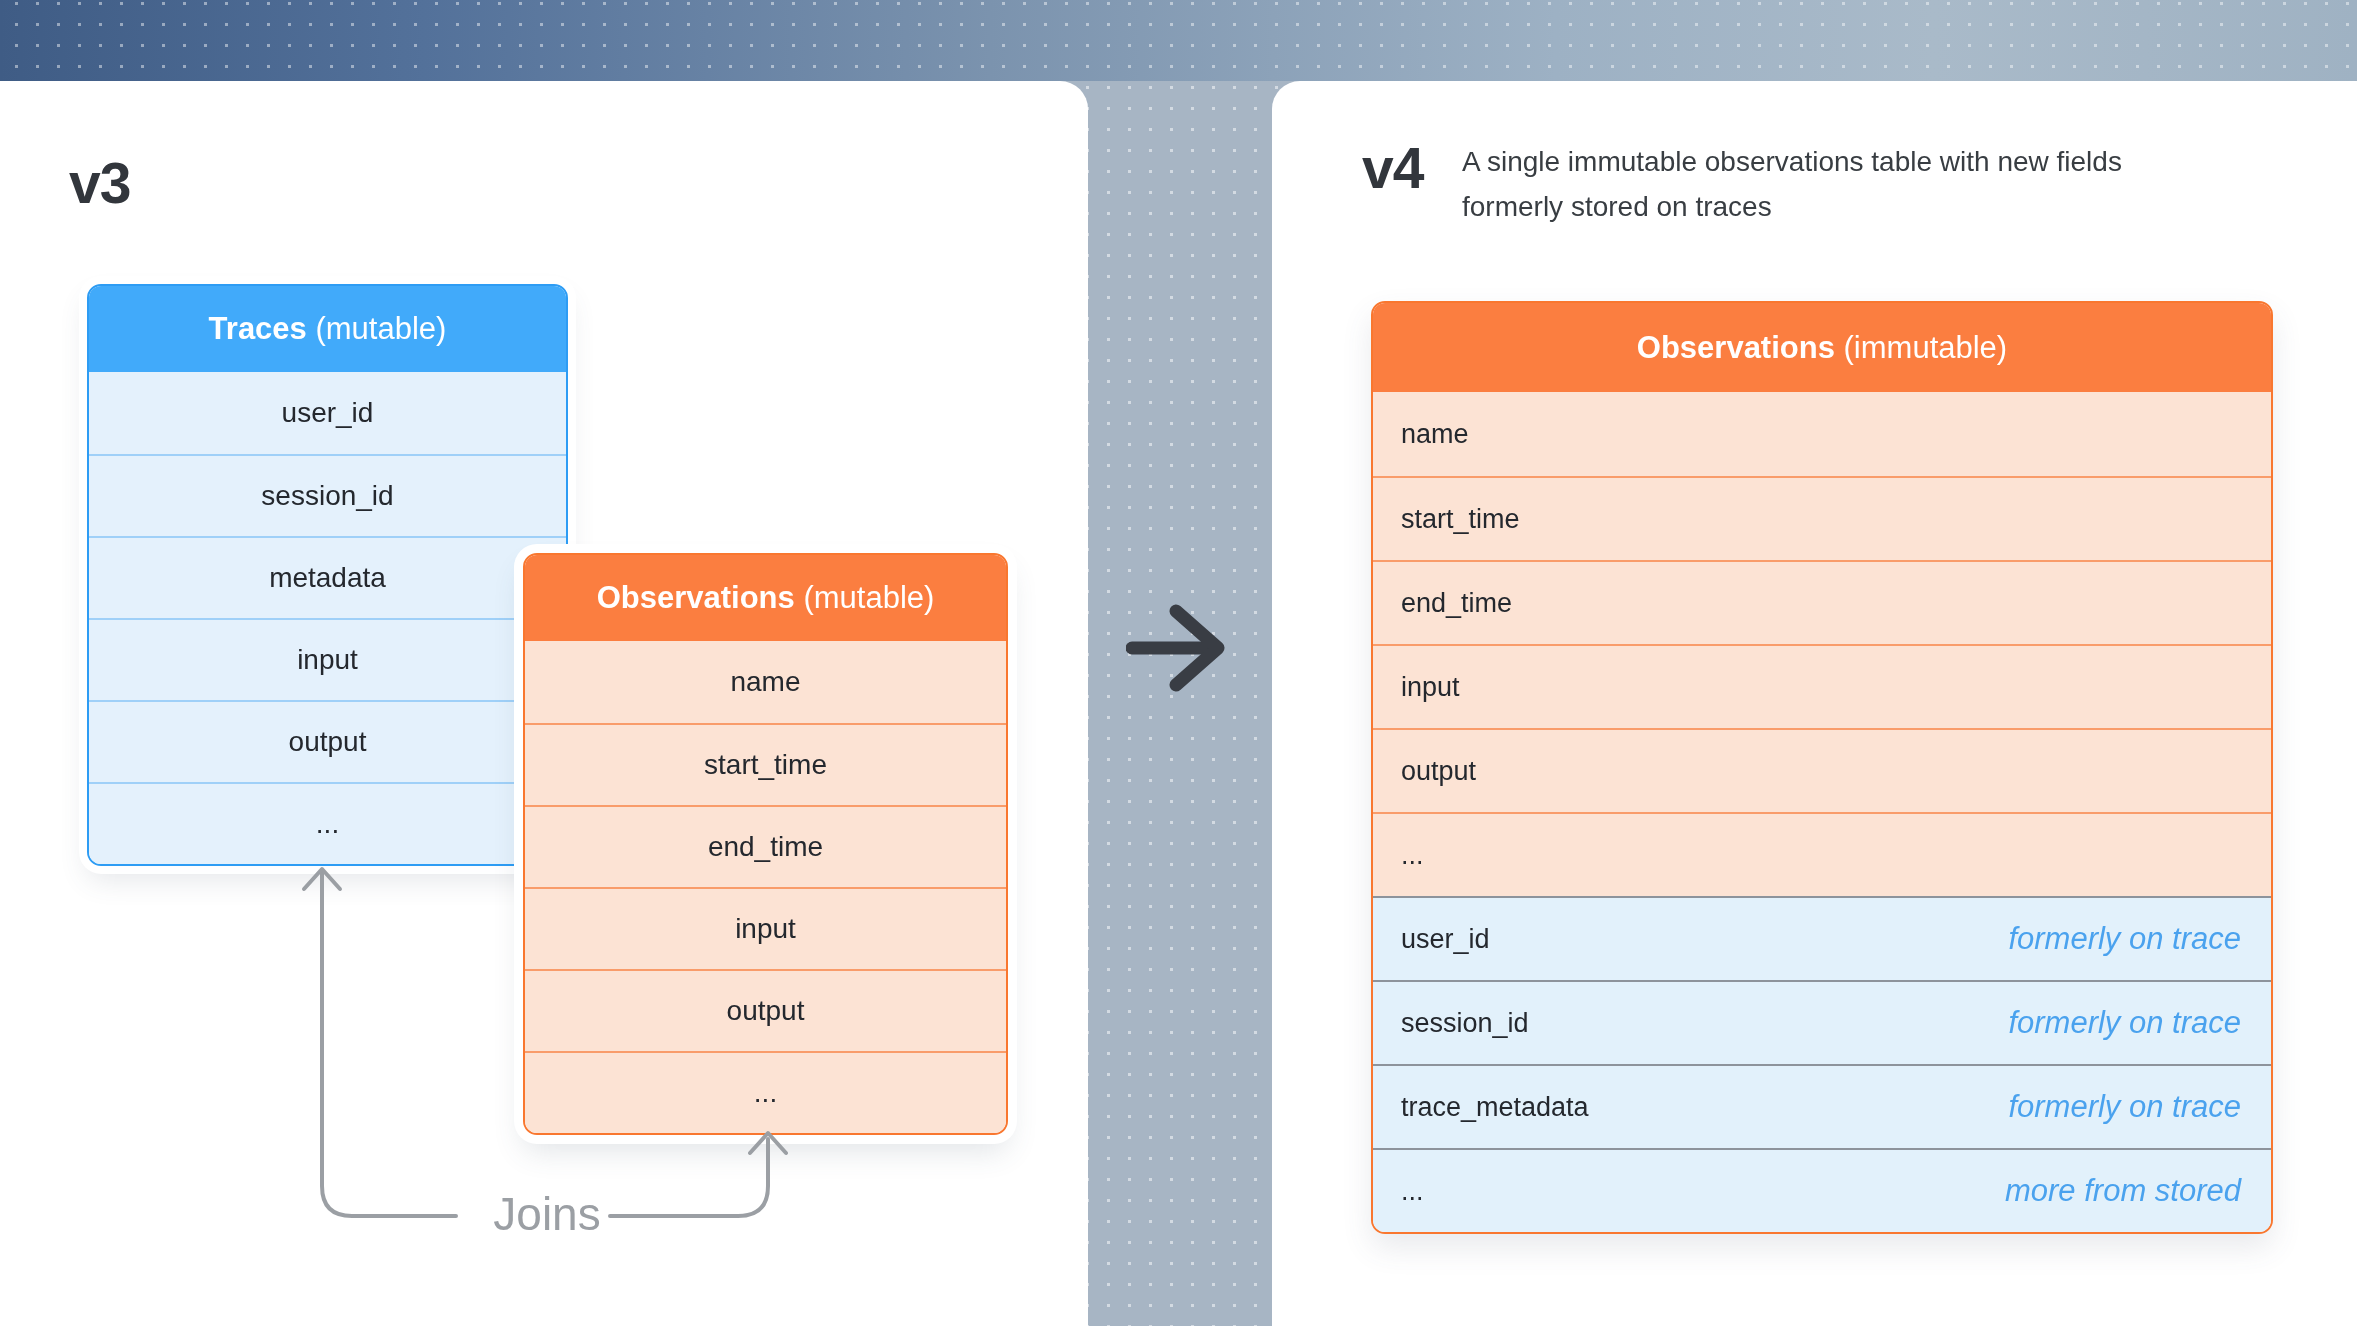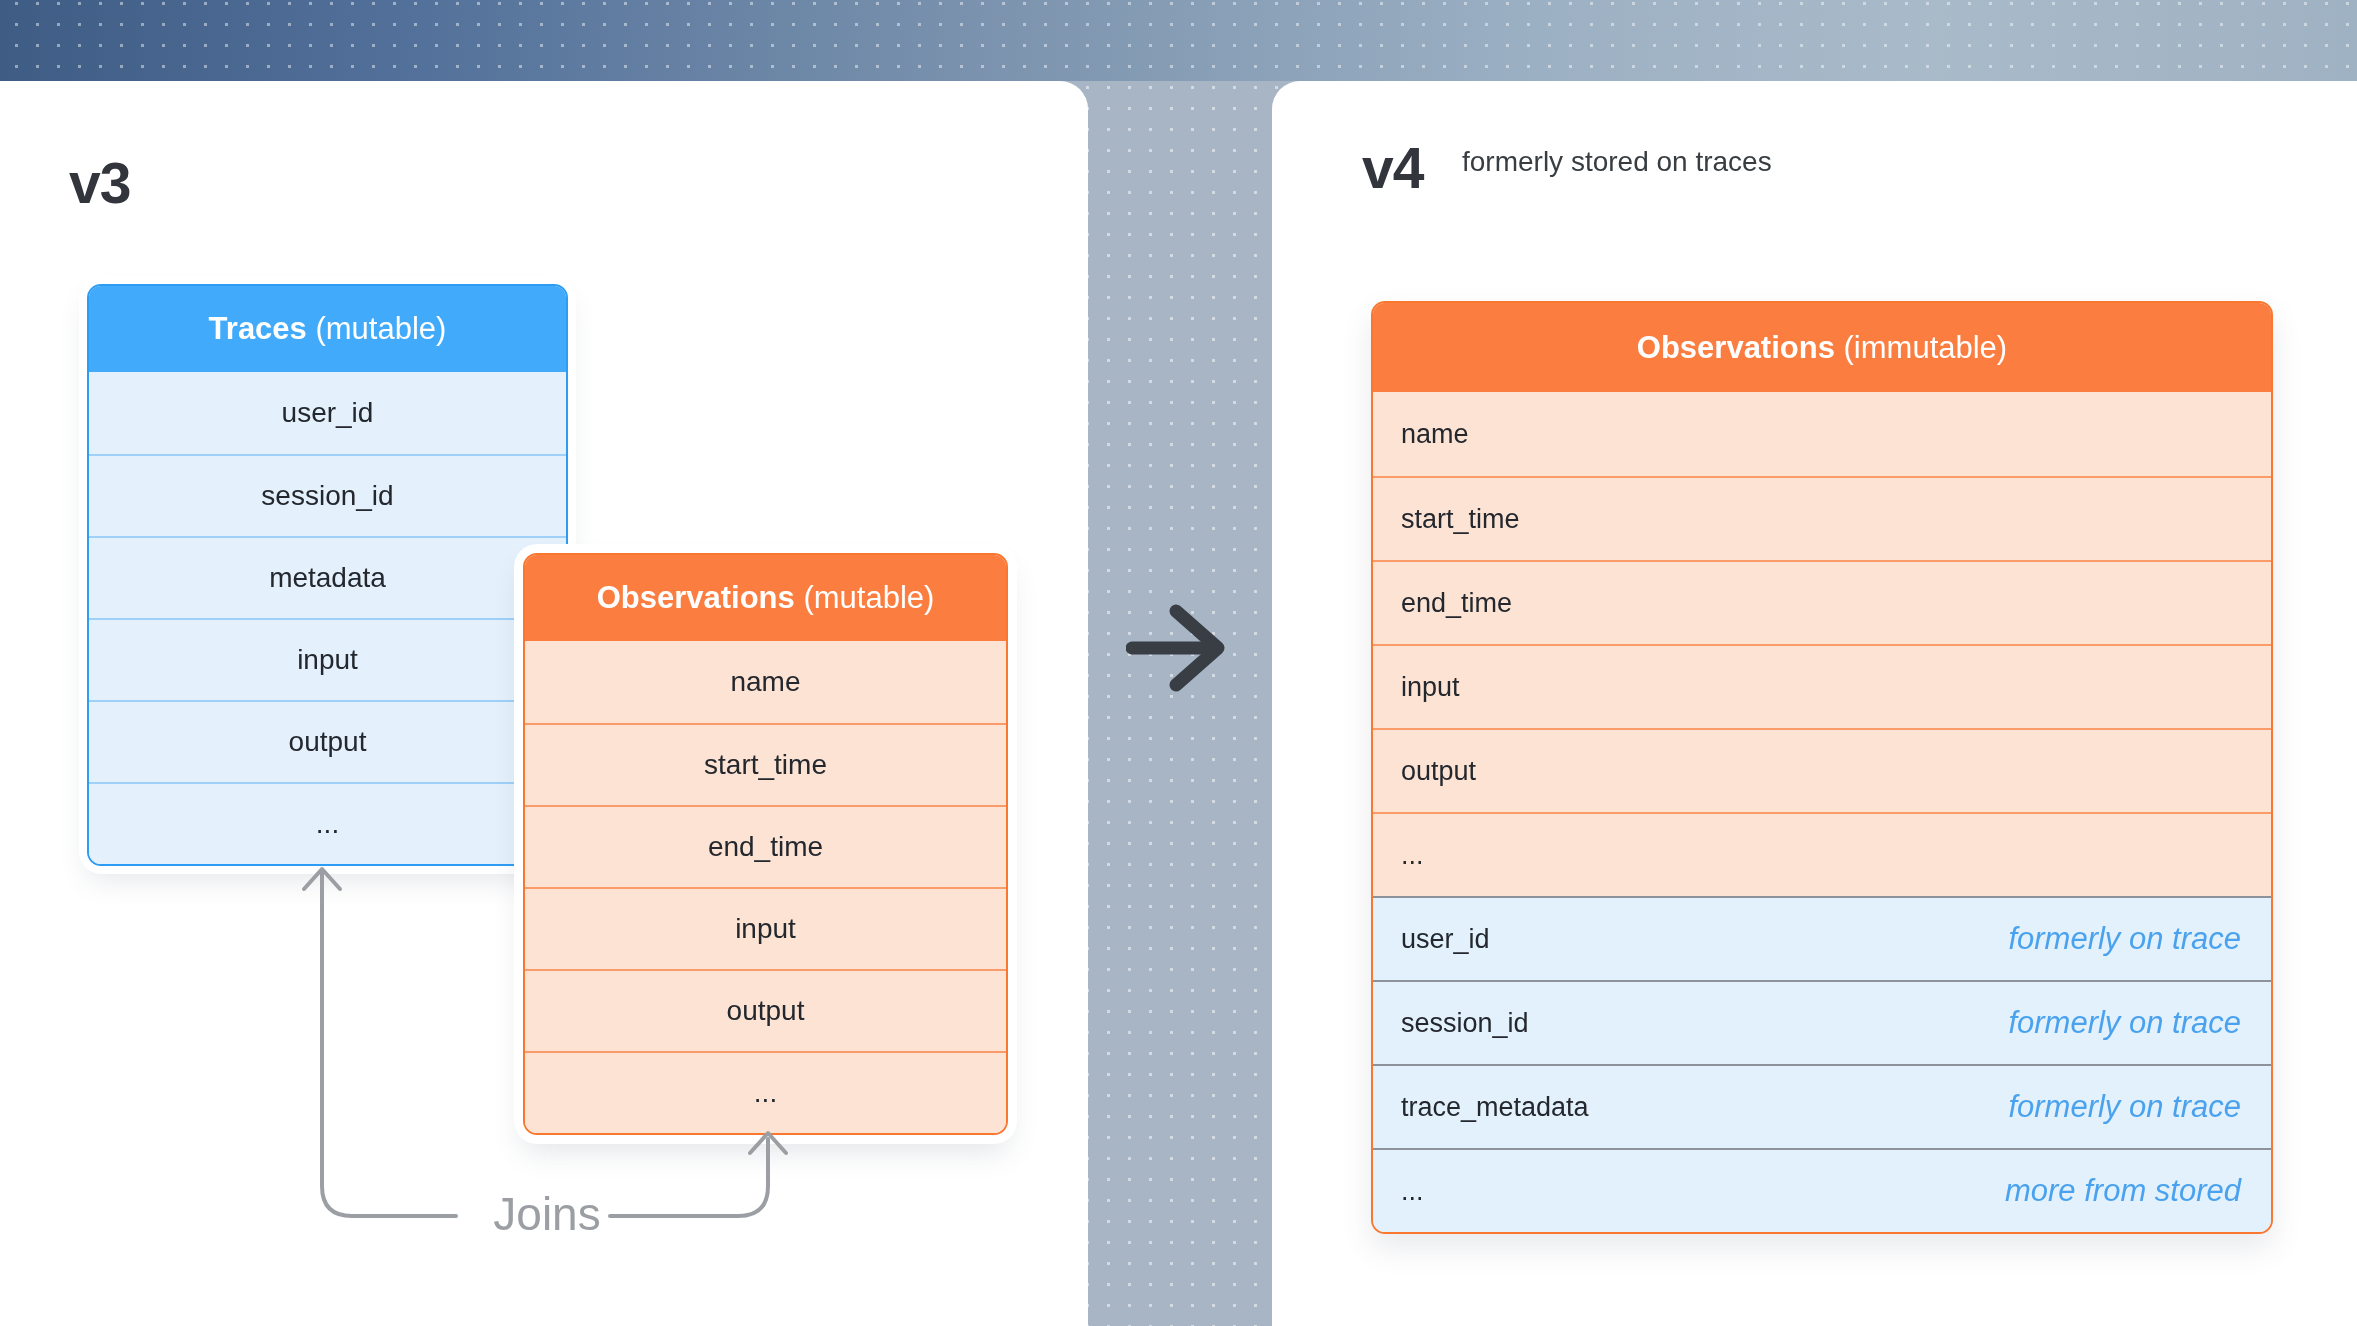--- a/index.html
+++ b/index.html
@@ -163,20 +163,21 @@
 <svg class="mid-arrow" width="108" height="90" viewBox="0 0 108 90">
   <g fill="none" stroke="#393d44" stroke-width="13" stroke-linecap="round" stroke-linejoin="round">
     <path d="M6 45 H88"></path>
     <path d="M50 8 L92 45 L50 82"></path>
   </g>
 </svg>
 
 <section class="panel panel-right">
   <div class="version-label" style="left:90px;top:52px;">v4</div>
   <div class="subtitle" style="left:190px;top:58px;">
+    <div>A single immutable observations table with new fields</div>
     <div>formerly stored on traces</div>
   </div>
 
   <div class="schema-table" id="obs-immutable-table">
     <div class="thead"><span class="t-bold">Observations</span><span> (immutable)</span></div>
     <div class="tbody" id="obs-immutable-rows">
         <div class="row ">
           <span>name</span>
         </div>
         <div class="row ">

